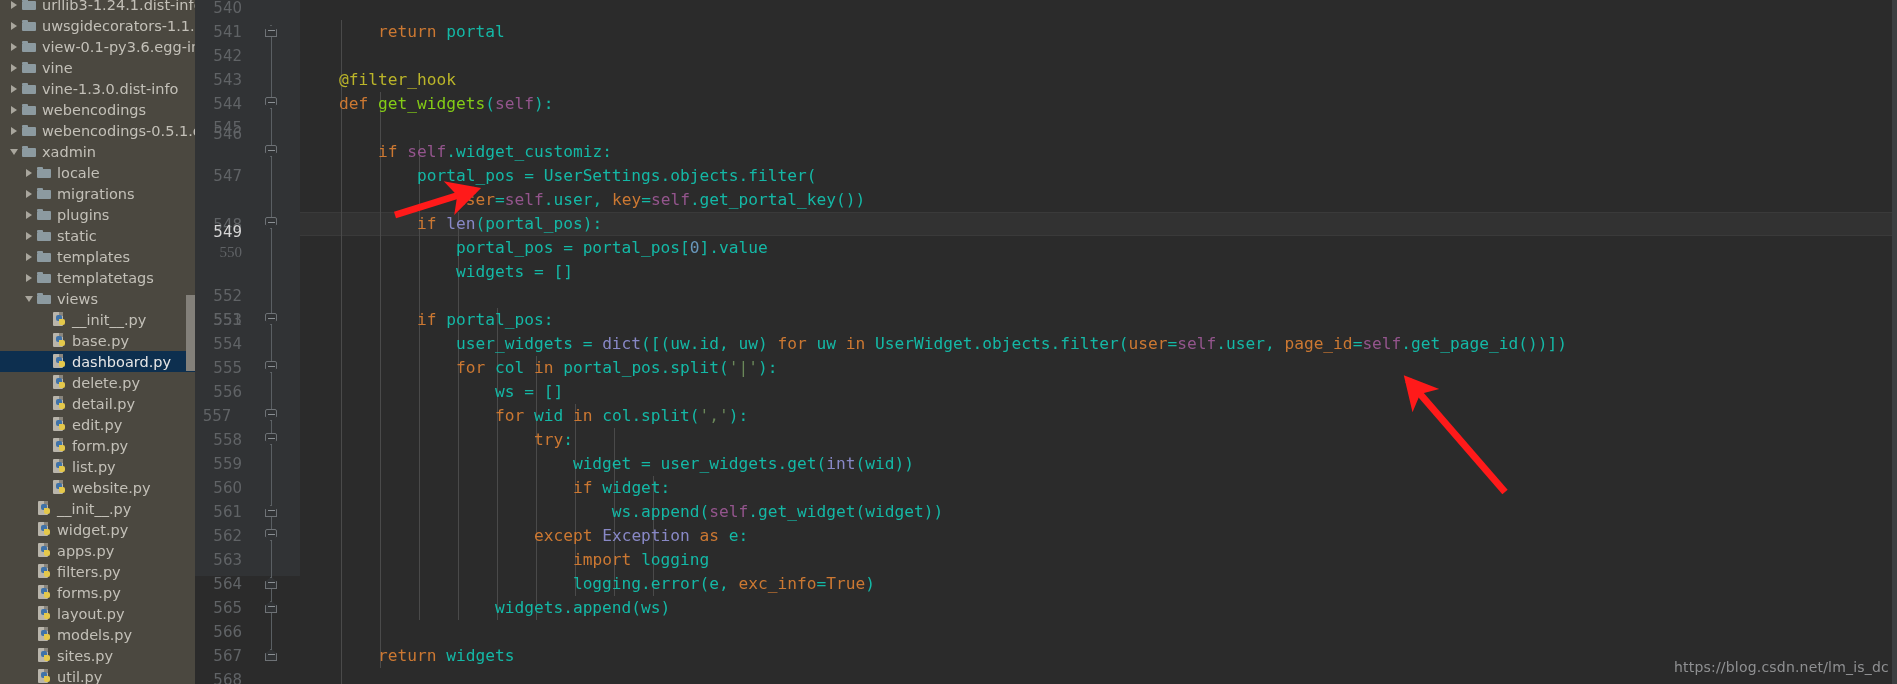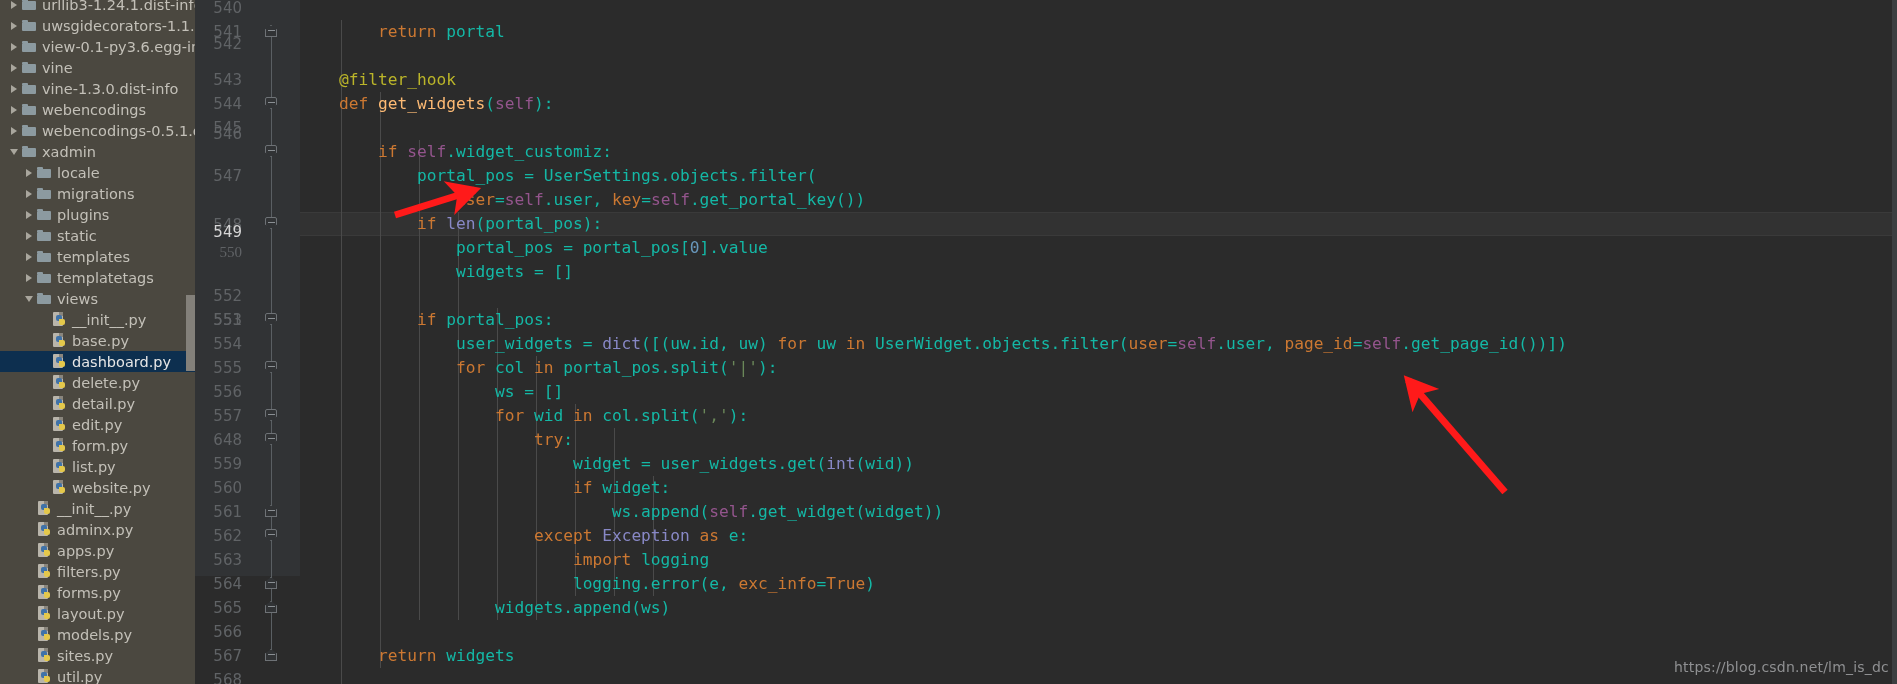--- a/index.html
+++ b/index.html
@@ -220,21 +220,21 @@
   }
   .indent-guide {
     position: absolute;
     width: 1px;
     background: #4a4a4a;
   }
 
   
   .kw   { color: #cc7832; }
   .deco { color: #bbb529; }
-  .fn   { color: #fdba74; }
+  .fn   { color: #84cc16; }
   .self { color: #94558d; }
   .plain{ color: #14b8a6; }
   .num  { color: #6897bb; }
   .str  { color: #6a8759; }
   .bi   { color: #8888c6; }
   .kwarg{ color: #cc7832; }
 
   
   #arrows {
     position: absolute;
@@ -467,21 +467,21 @@
         </div>
         <div class="tree-row">
           <span class="indent" style="width: 23px;"></span>
           <span class="arrow none"></span>
           <span class="py-icon">
             <span class="pg-doc"></span>
             <span class="pg-fold"></span>
             <span class="pg-blue"></span>
             <span class="pg-yellow"></span>
           </span>
-          <span>adminx.py</span>
+          <span>widget.py</span>
         </div>
         <div class="tree-row">
           <span class="indent" style="width: 23px;"></span>
           <span class="arrow none"></span>
           <span class="py-icon">
             <span class="pg-doc"></span>
             <span class="pg-fold"></span>
             <span class="pg-blue"></span>
             <span class="pg-yellow"></span>
           </span>
@@ -555,37 +555,37 @@
         </div>
       </div>
     <div id="sidebar-scrollbar"></div>
   </div>
 
   <div id="editor">
     <div id="gutter">
       <div id="gutter-lines">
           <div class="ln" style="top: -4px;">540</div>
           <div class="ln" style="top: 20px;">541</div>
-          <div class="ln" style="top: 32px;">542</div>
+          <div class="ln" style="top: 44px;">542</div>
           <div class="ln" style="top: 68px;">543</div>
           <div class="ln" style="top: 92px;">544</div>
           <div class="ln" style="top: 116px;">545</div>
           <div class="ln" style="top: 122px;">546</div>
           <div class="ln" style="top: 164px;">547</div>
           <div class="ln" style="top: 188px; margin-top: 25px;">548</div>
           <div class="ln current" style="top: 212px;">549</div>
           <div class="ln" style="top: 240px; font-family: Liberation Serif, serif;">550</div>
           <div class="ln" style="top: 260px; margin-top: 48px;">551</div>
           <div class="ln" style="top: 284px;">552</div>
           <div class="ln" style="top: 308px;">553</div>
           <div class="ln" style="top: 332px;">554</div>
           <div class="ln" style="top: 356px;">555</div>
           <div class="ln" style="top: 380px;">556</div>
-          <div class="ln" style="top: 404px;">557</div>
-          <div class="ln" style="top: 428px;">648</div>
+          <div class="ln" style="top: 404px; text-align: center;">557</div>
+          <div class="ln" style="top: 428px;">558</div>
           <div class="ln" style="top: 452px;">559</div>
           <div class="ln" style="top: 476px;">560</div>
           <div class="ln" style="top: 500px;">561</div>
           <div class="ln" style="top: 524px;">562</div>
           <div class="ln" style="top: 548px;">563</div>
           <div class="ln" style="top: 572px;">564</div>
           <div class="ln" style="top: 596px;">565</div>
           <div class="ln" style="top: 620px;">566</div>
           <div class="ln" style="top: 644px;">567</div>
           <div class="ln" style="top: 668px;">568</div>

